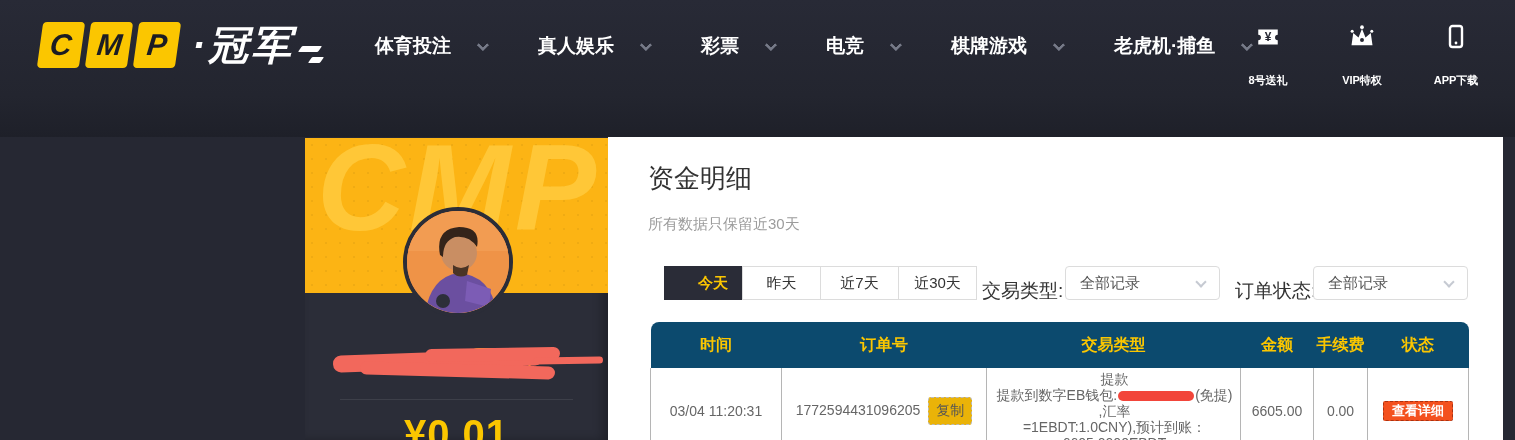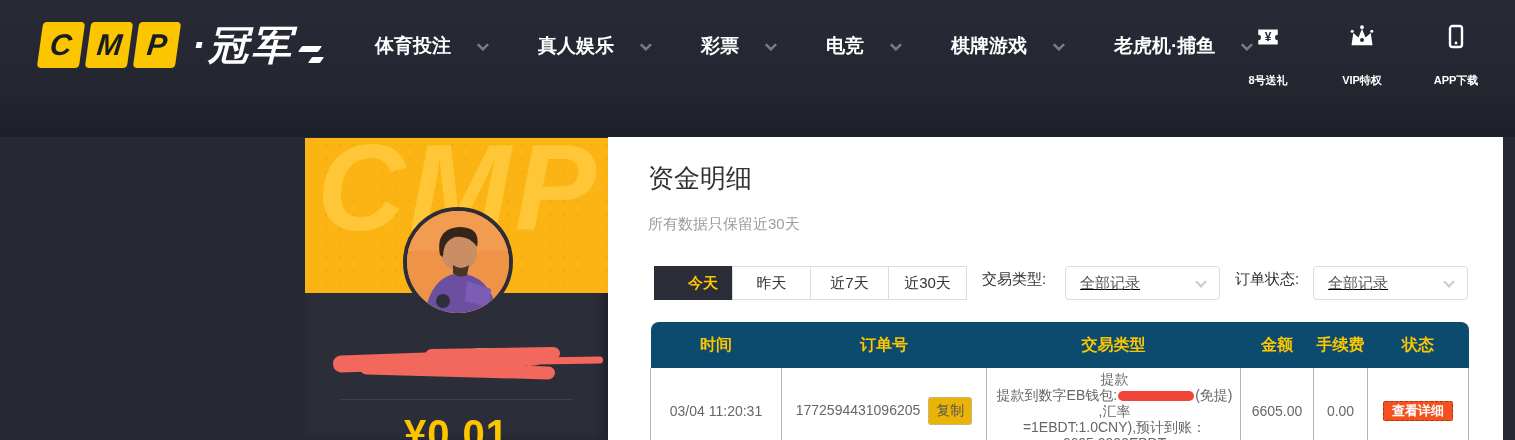--- a/index.html
+++ b/index.html
@@ -62,26 +62,26 @@
   
   .main { position:absolute; left:608px; top:137px; width:895px; height:380px;
     background:#ffffff; overflow:hidden; }
   .page-title { position:absolute; left:40px; top:24px; font-size:26px; color:#333; font-weight:500; }
   .page-subtitle { position:absolute; left:40px; top:78px; font-size:15px; color:#9c9c9c; }
 
   .controls { position:absolute; left:42px; top:129px; width:830px; height:34px; }
   .tabs { position:absolute; left:0; top:0; display:flex; }
   .tab { width:79px; height:34px; border:1px solid #dcdcdc; margin-left:-1px; background:#fff;
     color:#333; font-size:15px; display:flex; align-items:center; justify-content:center; cursor:pointer; }
-  .tab:first-child { margin-left:4px;padding-left:19px; }
+  .tab:first-child { margin-left:14px;padding-left:19px; }
   .tab.active { background:#2a2c37; border-color:#2a2c37; color:#fbc600; font-weight:700; }
-  .filter-label { position:absolute; top:4px; font-size:15px; color:#333; }
+  .filter-label { position:absolute; top:12px; font-size:19px; color:#333; }
   .fl1 { left:332px; } .fl2 { left:585px; }
   .select { position:absolute; top:0; width:155px; height:34px; border:1px solid #dcdcdc;
-    border-radius:4px; background:#fff; display:flex; align-items:center; cursor:pointer;text-decoration:underline; }
+    border-radius:4px; background:#fff; display:flex; align-items:center; cursor:pointer; }
   .sel1 { left:415px; } .sel2 { left:663px; }
   .select span { font-size:15px; color:#555; margin-left:14px; flex:1; }
   .sel-chev { width:8px; height:8px; border-right:2px solid #c6cad2; border-bottom:2px solid #c6cad2;
     transform:rotate(45deg); margin-right:14px; margin-top:-3px; }
 
   
   .fund-table { position:absolute; left:42px; top:185px; width:818px; border-collapse:collapse; table-layout:fixed; }
   .fund-table thead th { height:46px; background:#0c4a6e; color:#fbc600; font-size:16px; font-weight:700; text-align:center; }
   .fund-table thead th:first-child { border-radius:8px 0 0 0; }
   .fund-table thead th:last-child  { border-radius:0 8px 0 0; }

